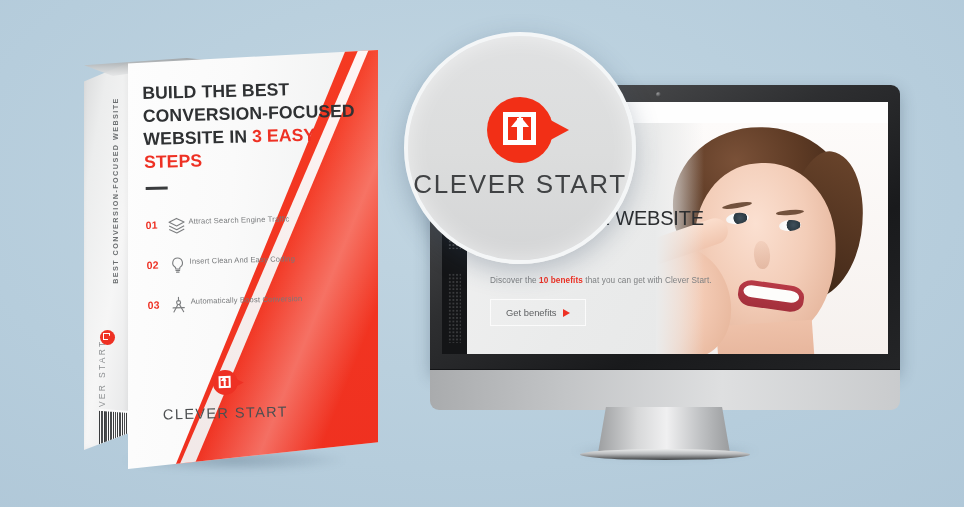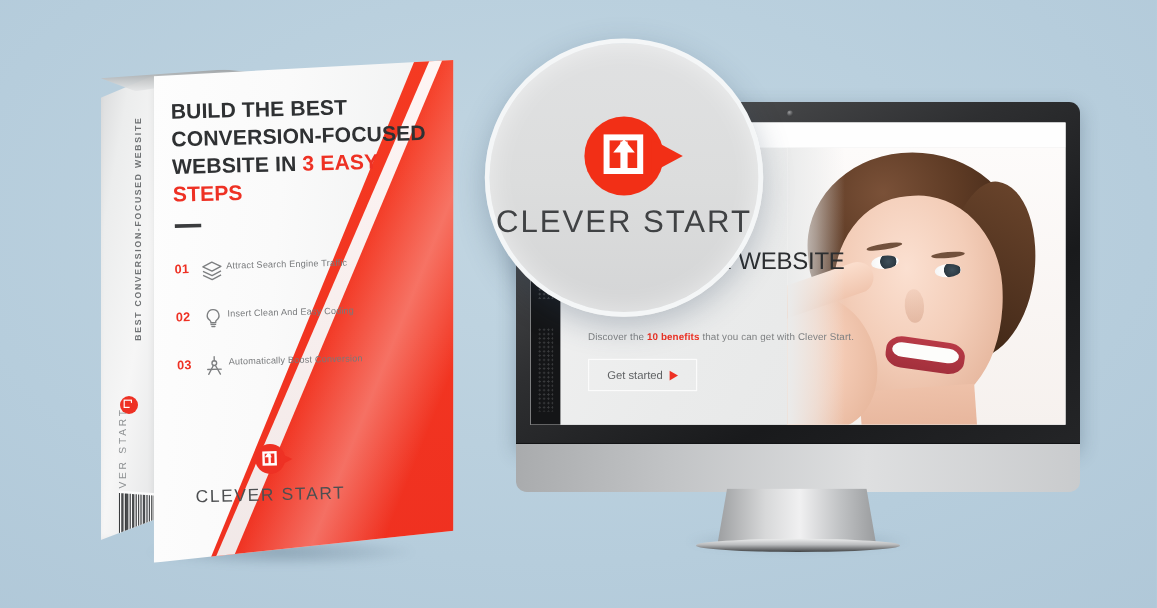--- a/index.html
+++ b/index.html
@@ -335,21 +335,21 @@
             <div class="hand"></div>
             <div class="finger"></div>
             <div class="photo-fade"></div>
           </div>
           <div class="pg-copy">
             <h1 class="pg-h1">
               <span>BUILD YOUR WEBSITE WITH</span><br>
             </h1>
             <div class="pg-sub"><span>Discover the </span><b>10 benefits</b><span> that you can get with Clever Start.</span></div>
             <div class="pg-btn">
-              <span>Get started</span>
+              <span>Get benefits</span>
               <span class="tri"></span>
             </div>
           </div>
         </div>
       </div>
     </div>
     <div class="mon-chin"></div>
     <div class="mon-neck"></div>
     <div class="mon-foot"></div>
   </div>

